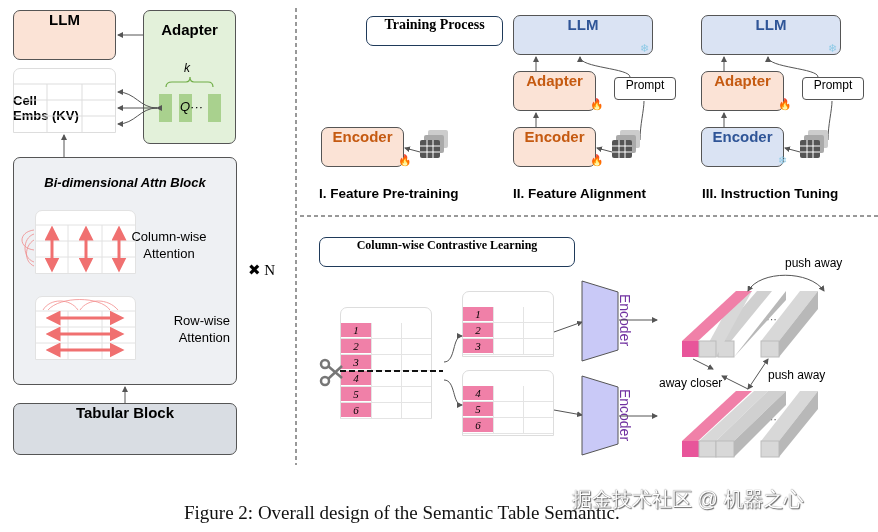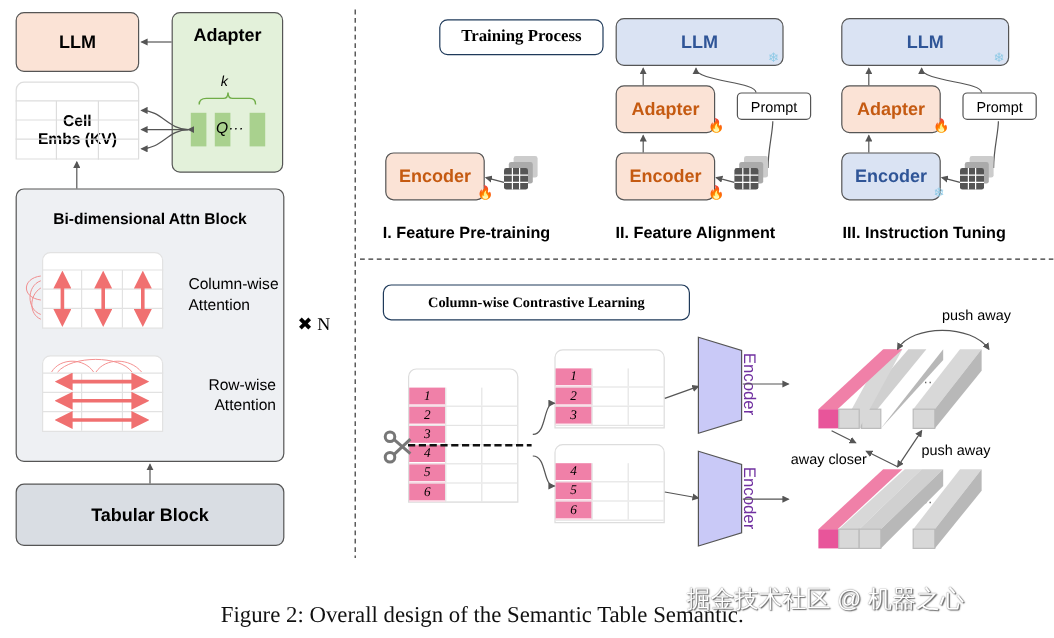--- a/index.html
+++ b/index.html
@@ -1,19 +1,19 @@
 <!DOCTYPE html>
 <html><head>
 <meta charset="utf-8">
 <style>
   html, body { margin:0; padding:0; background:#ffffff; }
   body { width:878px; height:532px; position:relative; overflow:hidden; font-family:"Liberation Sans", sans-serif; }
   .abs { position:absolute; }
   .box { position:absolute; box-sizing:border-box; border:1px solid #555; border-radius:7px; }
-  .center { display:flex; align-items:center; justify-content:center; text-align:center; }
+  .center { display:flex; align-items:flex-start; justify-content:center; text-align:center; }
   .bold { font-weight:bold; }
   .serif { font-family:"Liberation Serif", serif; }
   svg.overlay { position:absolute; left:0; top:0; }
 </style>
 </head>
 <body>
 
 <div class="box center bold" style="left:13px;top:10px;width:103px;height:50px;background:#fbe3d6;font-size:15px;">
   <span>LLM</span>
 </div>
@@ -28,23 +28,23 @@
 </div>
 
 <div class="abs" style="left:13px;top:68px;width:103px;height:65px;border:1px solid #ddd;border-radius:7px 7px 0 0;background:#fff;box-sizing:border-box;">
 </div>
 <div class="abs center bold" style="left:13px;top:88px;width:103px;height:40px;font-size:13px;flex-direction:column;line-height:15px;">
   <span>Cell</span>
   <span>Embs (KV)</span>
 </div>
 
 <div class="box" style="left:13px;top:157px;width:224px;height:228px;background:#eef0f3;">
-  <div class="abs bold" style="left:0;top:17px;width:100%;text-align:center;font-size:13px;">Bi-dimensional Attn Block</div>
+  <div class="abs bold" style="left:0;top:17px;width:100%;text-align:center;font-size:13px;font-style:italic;">Bi-dimensional Attn Block</div>
   <div class="abs" style="left:21px;top:52px;width:101px;height:64px;background:#fff;border:1px solid #e2e2e2;border-radius:7px 7px 0 0;box-sizing:border-box;"></div>
-  <div class="abs" style="left:143px;top:70px;width:90px;font-size:13px;line-height:17px;">
+  <div class="abs" style="left:110px;top:70px;width:90px;text-align:center;font-size:13px;line-height:17px;">
     <div>Column-wise</div>
     <div>Attention</div>
   </div>
   <div class="abs" style="left:21px;top:138px;width:101px;height:64px;background:#fff;border:1px solid #e2e2e2;border-radius:7px 7px 0 0;box-sizing:border-box;"></div>
   <div class="abs" style="left:126px;top:154px;width:90px;text-align:right;font-size:13px;line-height:17px;">
     <div>Row-wise</div>
     <div>Attention</div>
   </div>
 </div>
 

